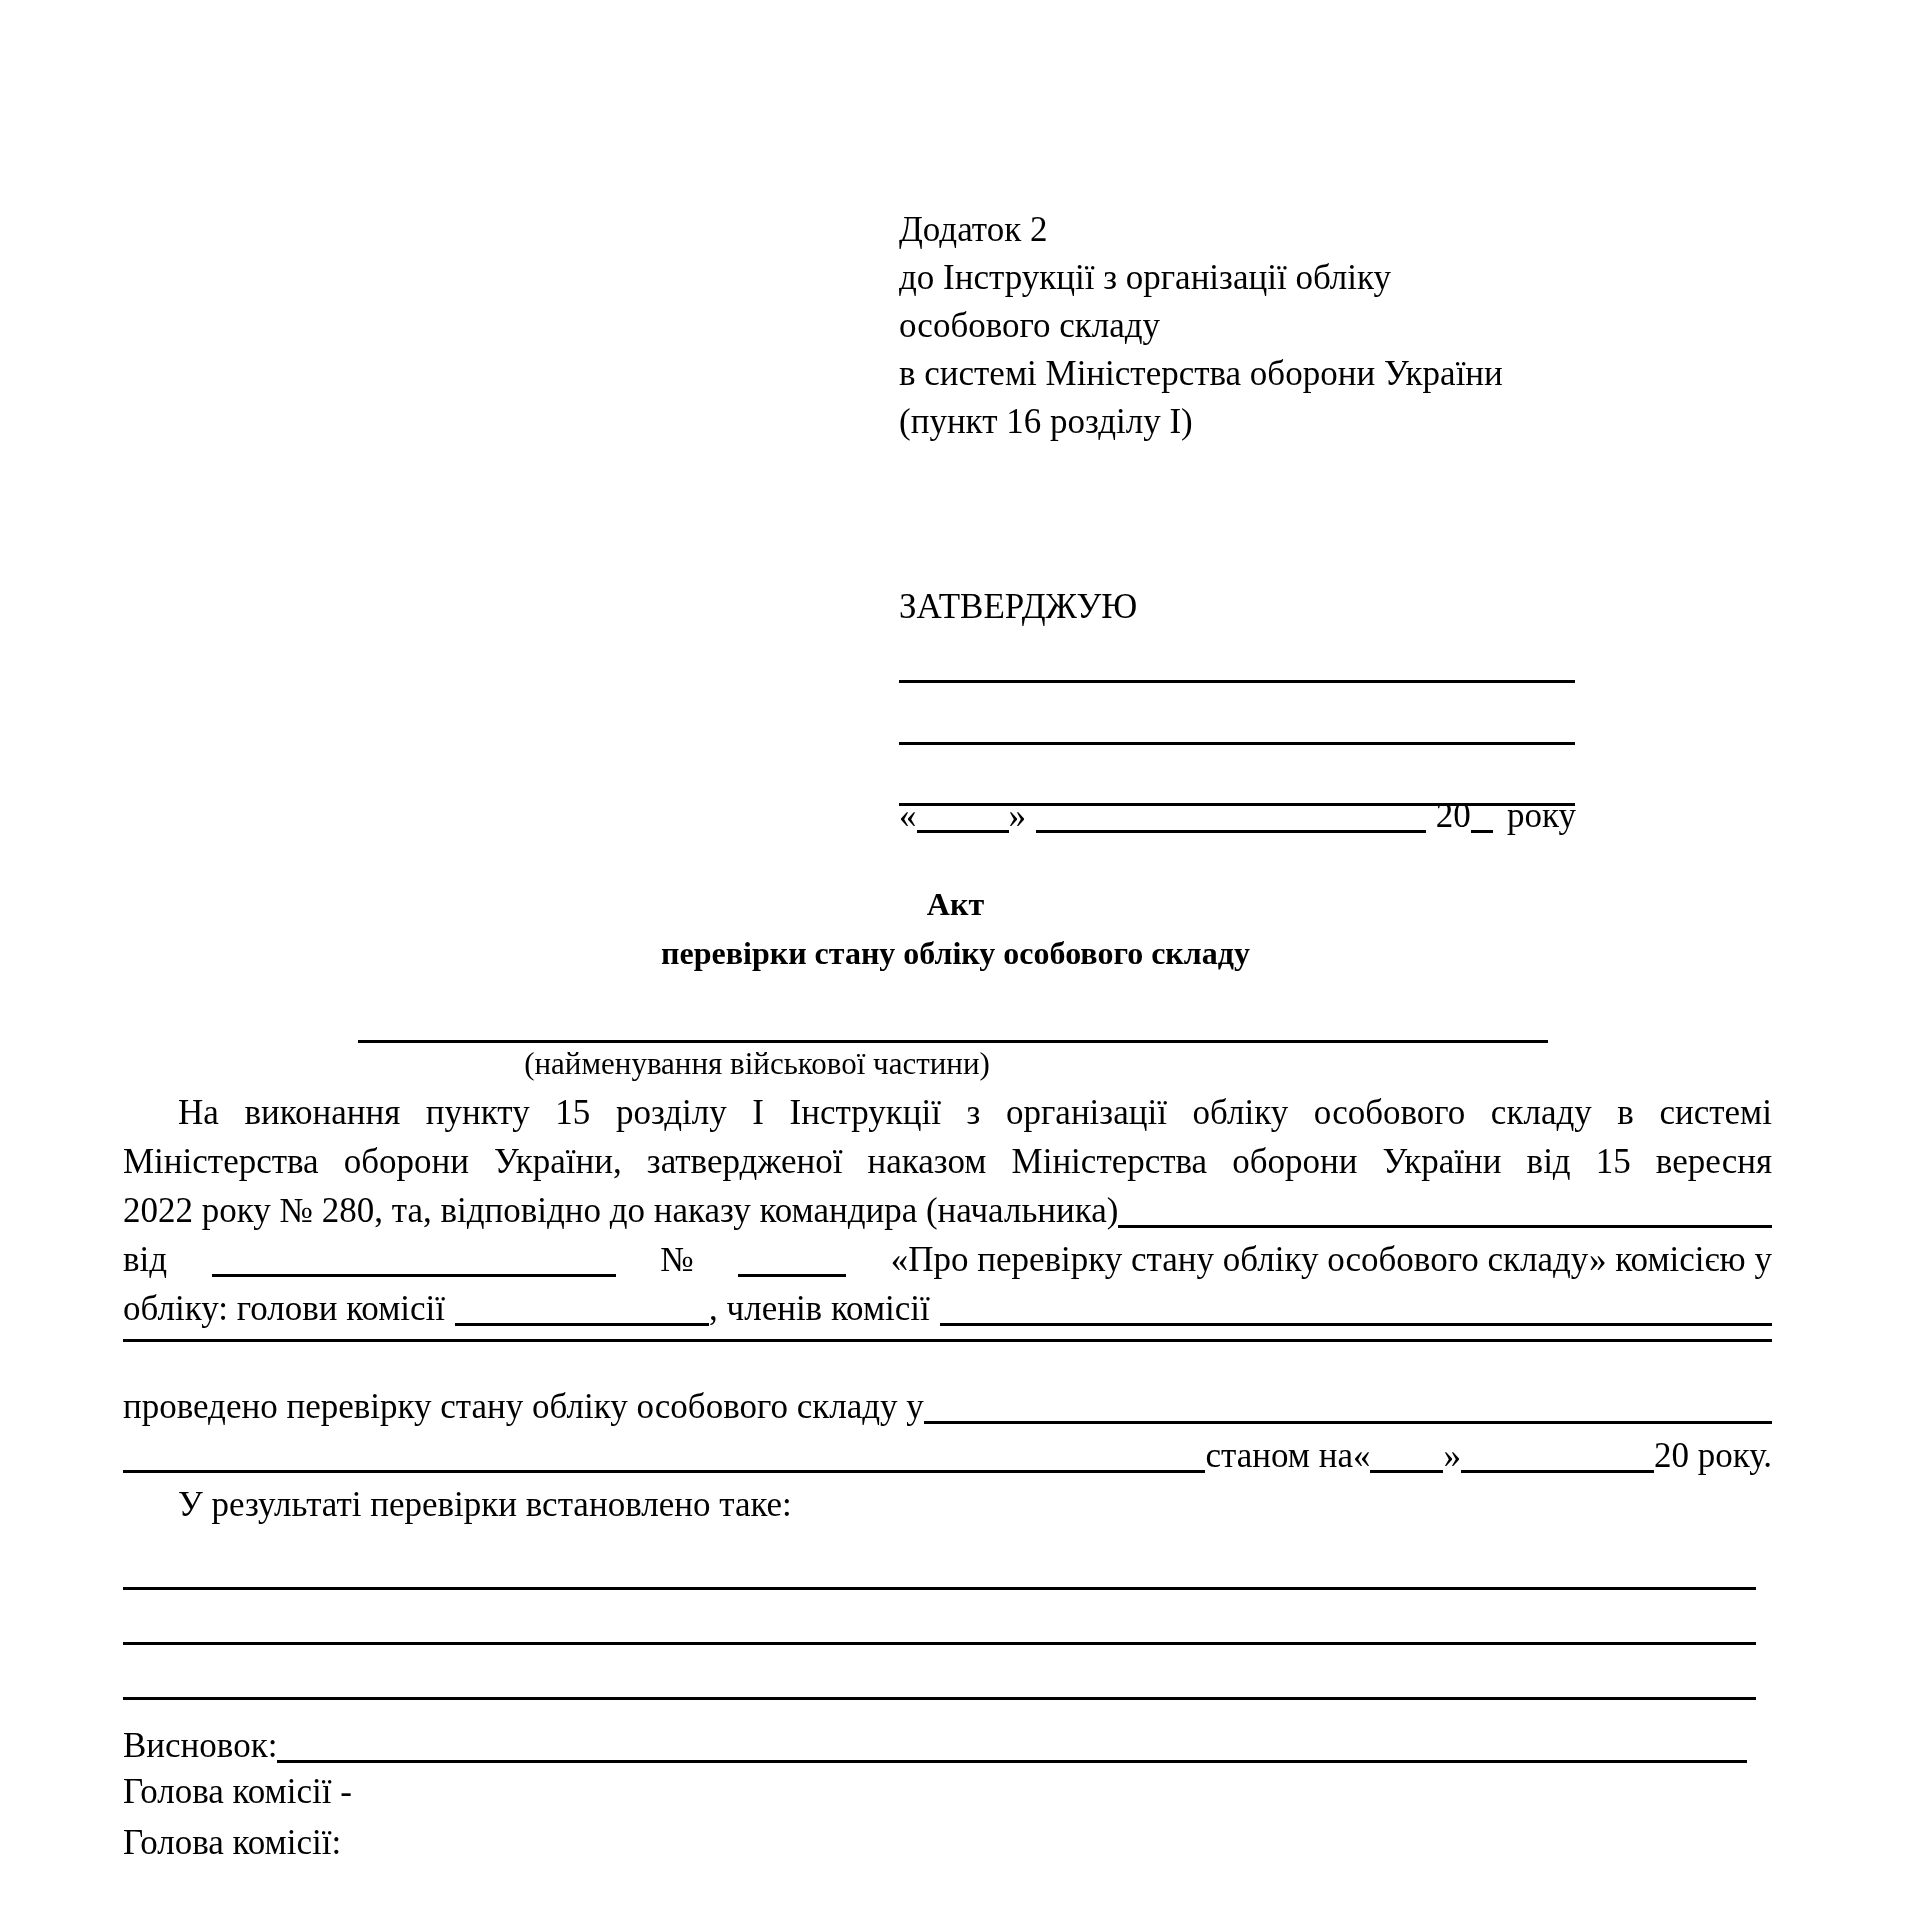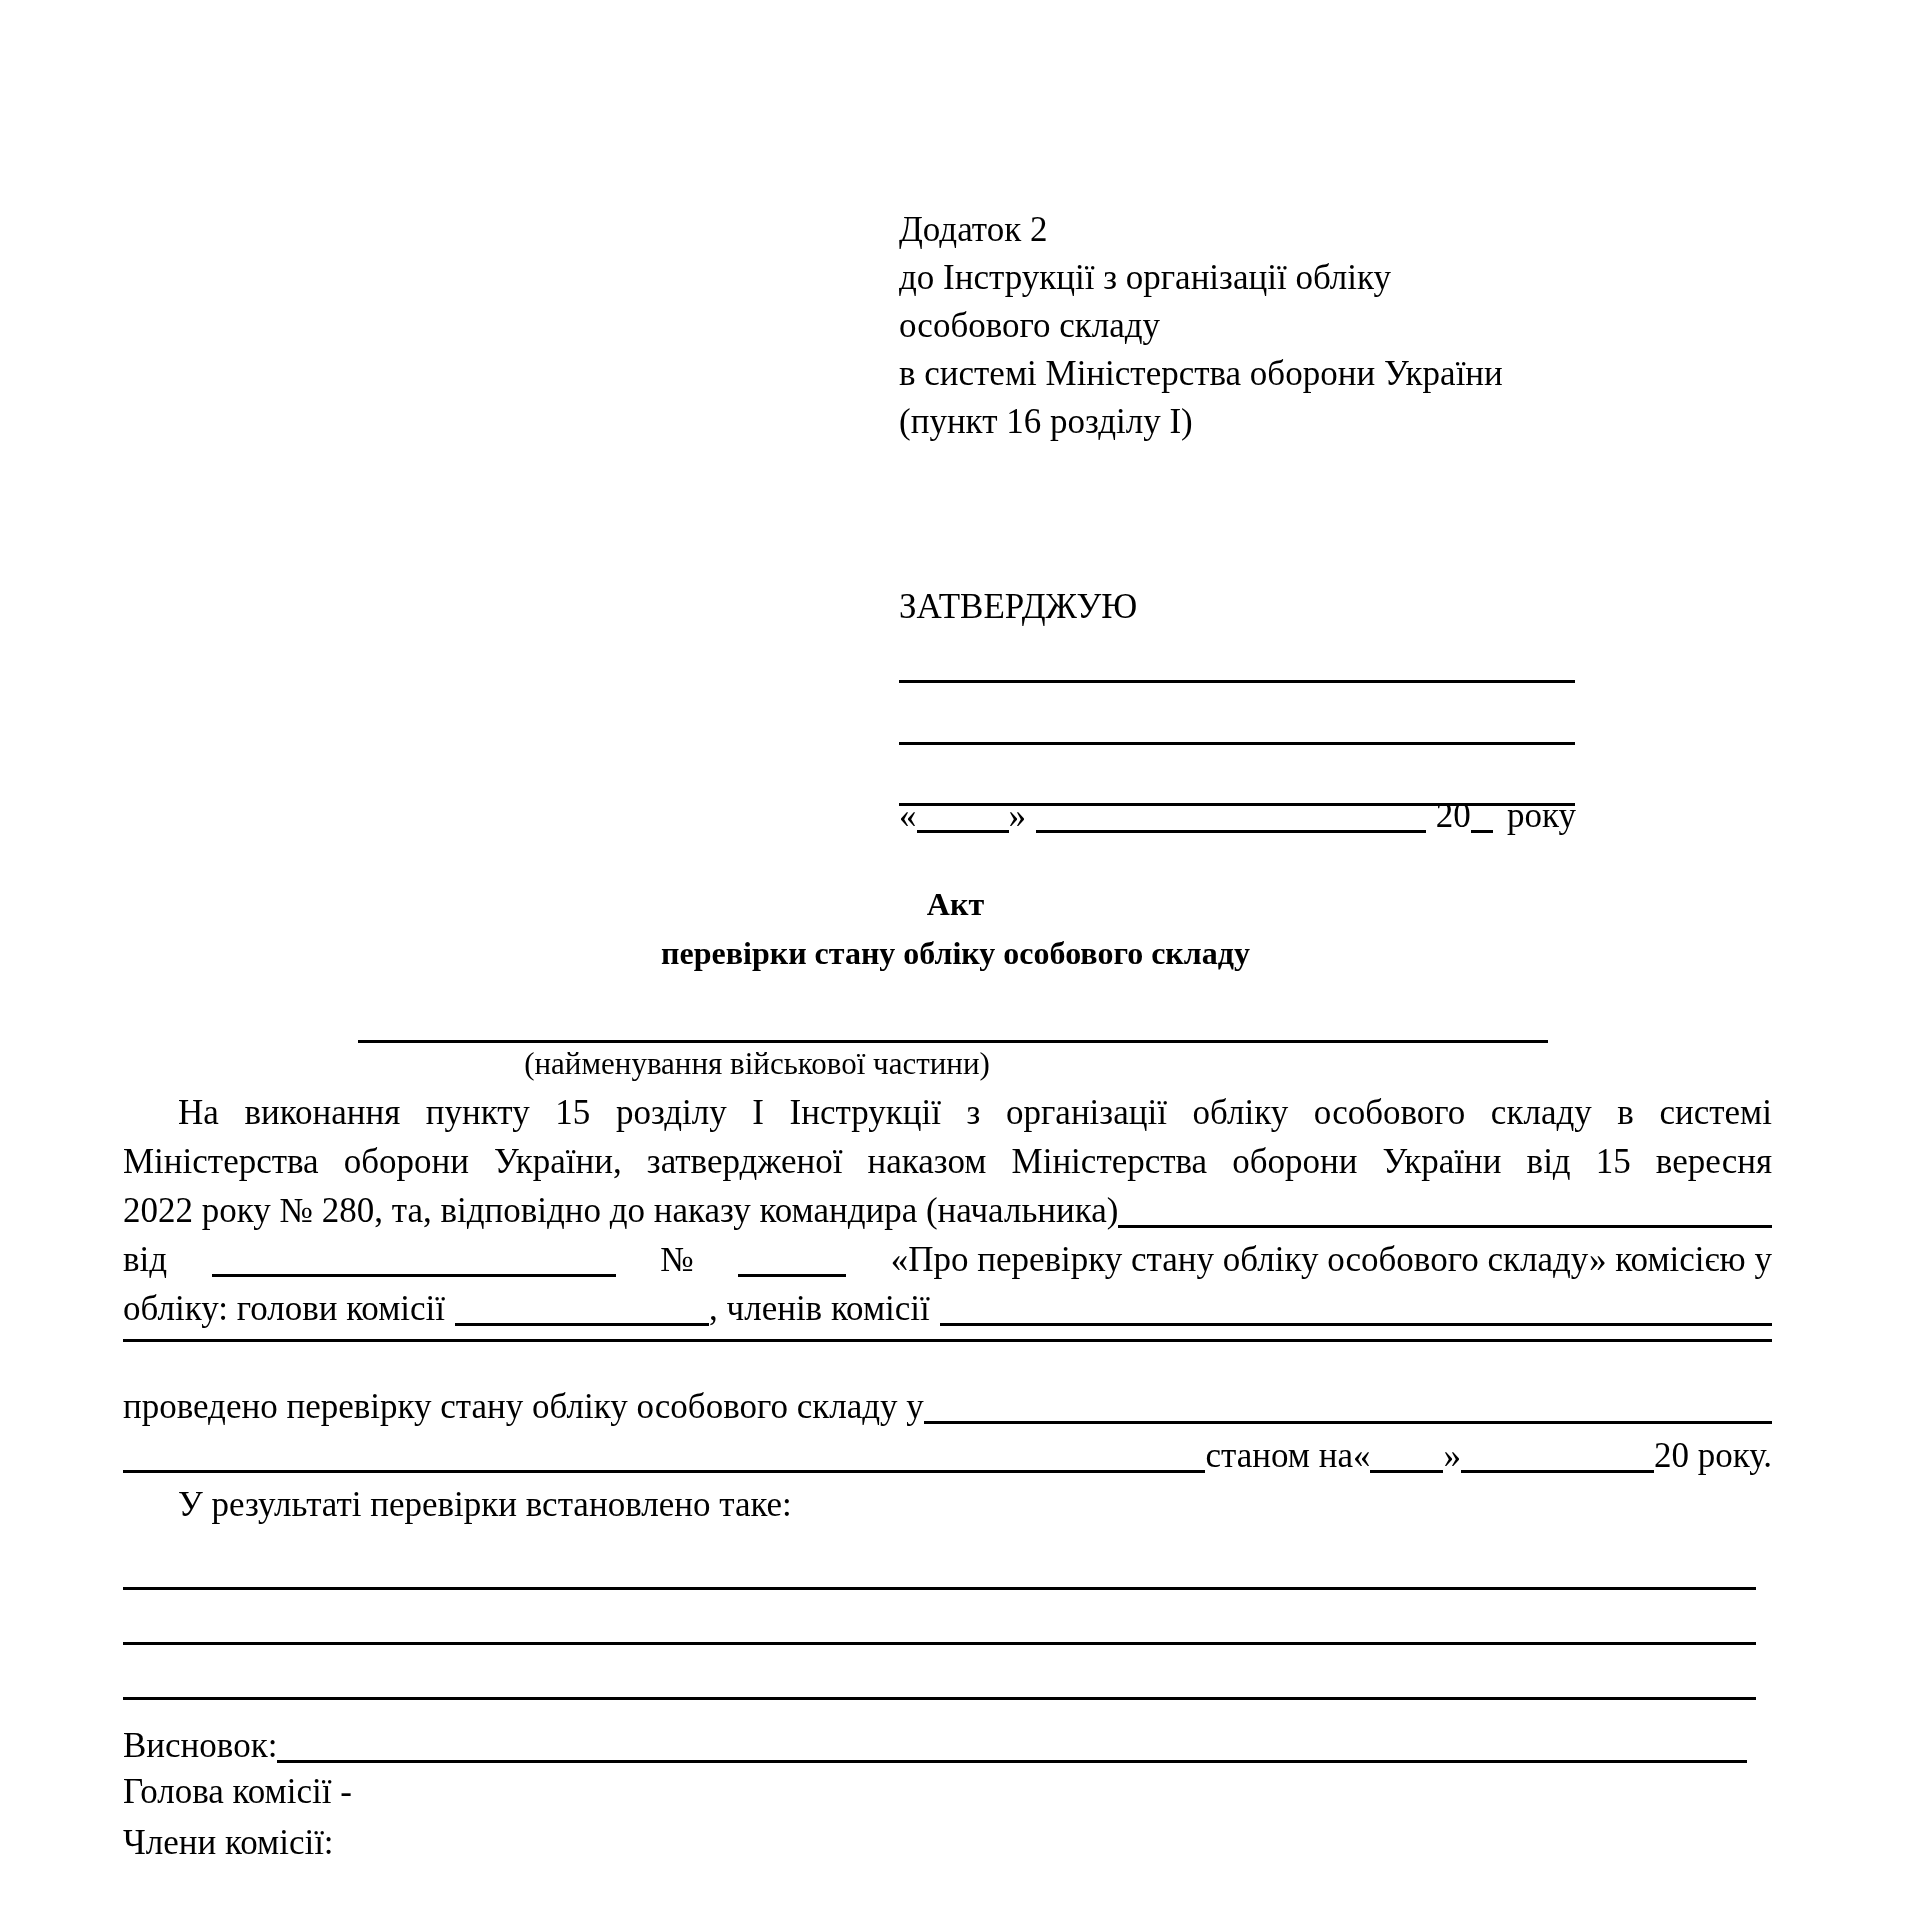--- a/index.html
+++ b/index.html
@@ -144,19 +144,19 @@
 <div class="hline" style="left:123px; top:1587px; width:1633px;"></div>
 <div class="hline" style="left:123px; top:1642px; width:1633px;"></div>
 <div class="hline" style="left:123px; top:1697px; width:1633px;"></div>
 
 <div class="abs concl-row flexline g26">
   <span>Висновок:</span>
   <span class="bl grow"></span>
 </div>
 
 <div class="abs head-row">Голова комісії -</div>
-<div class="abs memb-row">Члени комісії:</div>
+<div class="abs memb-row">Голова комісії:</div>
 
 <div class="abs acq-row flexline g26">
   <span>Ознайомлений:</span>
 
 </div>
 
 
 </body></html>

